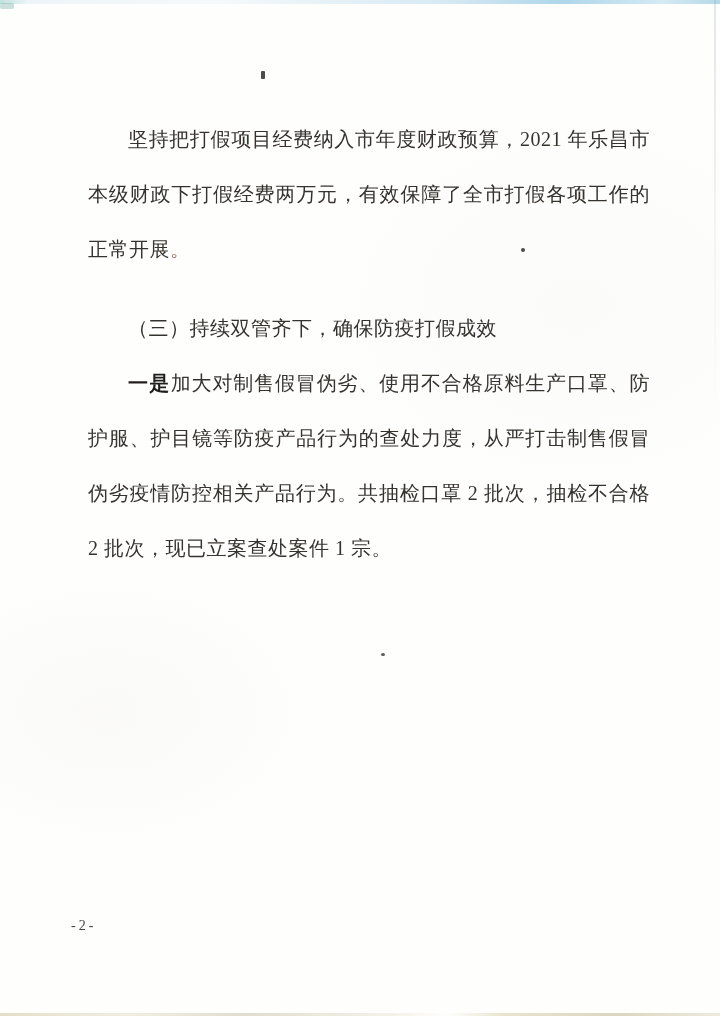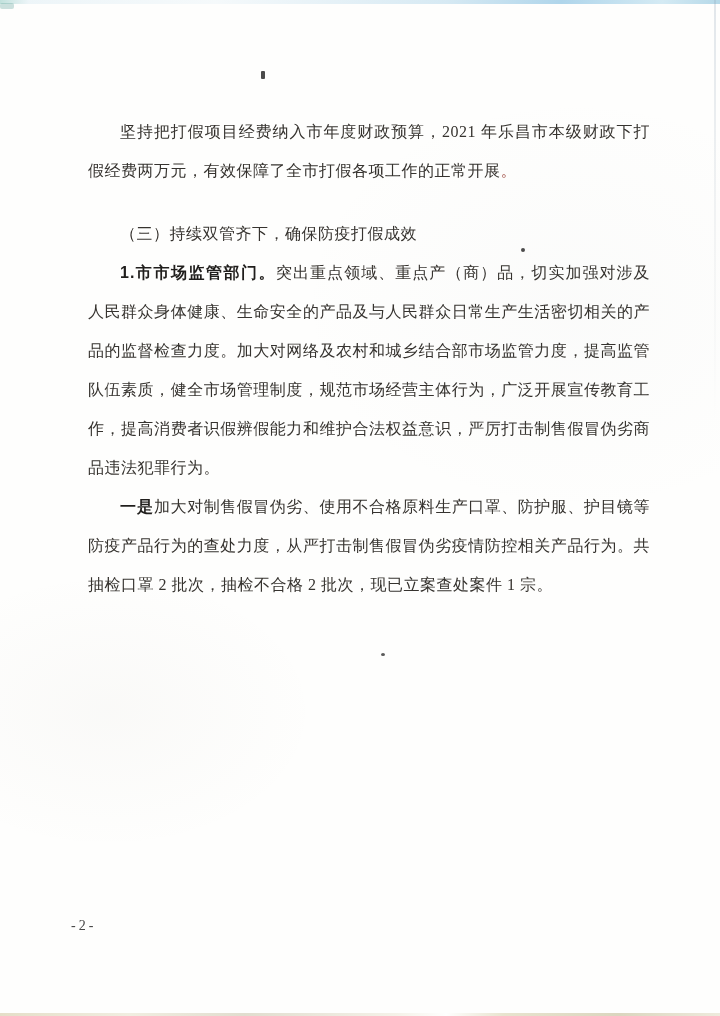--- a/index.html
+++ b/index.html
@@ -44,22 +44,22 @@
   .speck { position: absolute; background: #4b4b4b; border-radius: 1px; }
   .speck.s1 { left: 261px; top: 71px; width: 4px; height: 8px; }
   .speck.s2 { left: 521px; top: 248px; width: 4px; height: 4px; border-radius: 50%; }
   .speck.s3 { left: 381px; top: 653px; width: 4px; height: 3px; border-radius: 50%; background: #5a5a5a; }
   
   .content {
     position: absolute;
     left: 88px;
     top: 112px;
     width: 562px;
-    font-size: 16px;
-    line-height: 39px;
+    font-size: 20px;
+    line-height: 55px;
     color: #36332f;
     text-align: justify;
     text-justify: inter-ideograph;
     letter-spacing: 0.5px;
   }
   .para { margin: 0; text-indent: 2em; }
   .para .lead {
     font-weight: bold;
     color: #201e1c;
     font-family: "Liberation Sans", "DejaVu Sans", sans-serif;
@@ -88,21 +88,20 @@
   <div class="speck s1"></div>
   <div class="speck s2"></div>
   <div class="speck s3"></div>
 
   <div class="content">
 
     <p class="para"><span>坚持把打假项目经费纳入市年度财政预算，2021 年乐昌市本级财政下打假经费两万元，有效保障了全市打假各项工作的正常开展</span><span class="red-period">。</span></p>
 
     <p class="para heading"><span>（三）持续双管齐下，确保防疫打假成效</span></p>
 
-    <p class="para"><span class="lead">1.市市场监管部门。</span><span>突出重点领域、重点产（商）品，切实加强对涉及人民群众身体健康、生命安全的产品及与人民群众日常生产生活密切相关的产品的监督检查力度。加大对网络及农村和城乡结合部市场监管力度，提高监管队伍素质，健全市场管理制度，规范市场经营主体行为，广泛开展宣传教育工作，提高消费者识假辨假能力和维护合法权益意识，严厉打击制售假冒伪劣商品违法犯罪行为。</span></p>
 
     <p class="para"><span class="lead">一是</span><span>加大对制售假冒伪劣、使用不合格原料生产口罩、防护服、护目镜等防疫产品行为的查处力度，从严打击制售假冒伪劣疫情防控相关产品行为。共抽检口罩 2 批次，抽检不合格 2 批次，现已立案查处案件 1 宗。</span></p>
 
 
   </div>
 
   <div class="page-number">-2-</div>
 
   <div class="edge-bottom"></div>
 </div>

